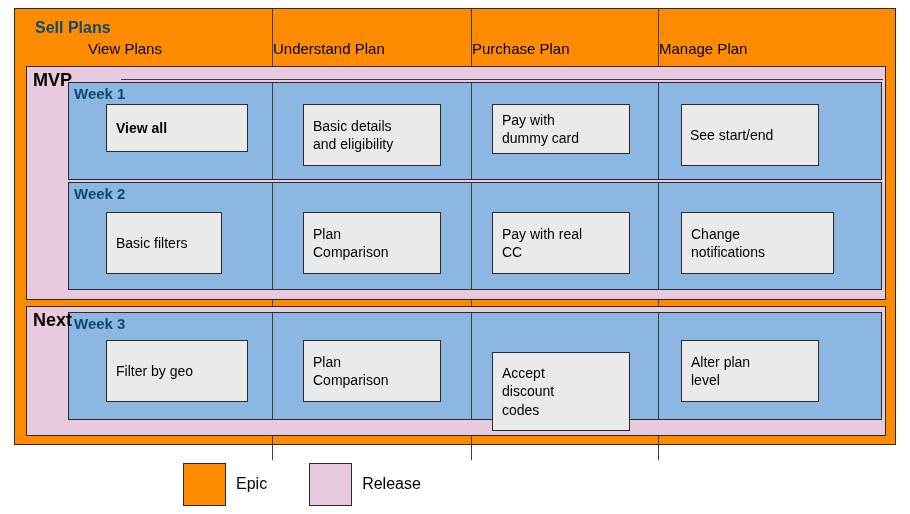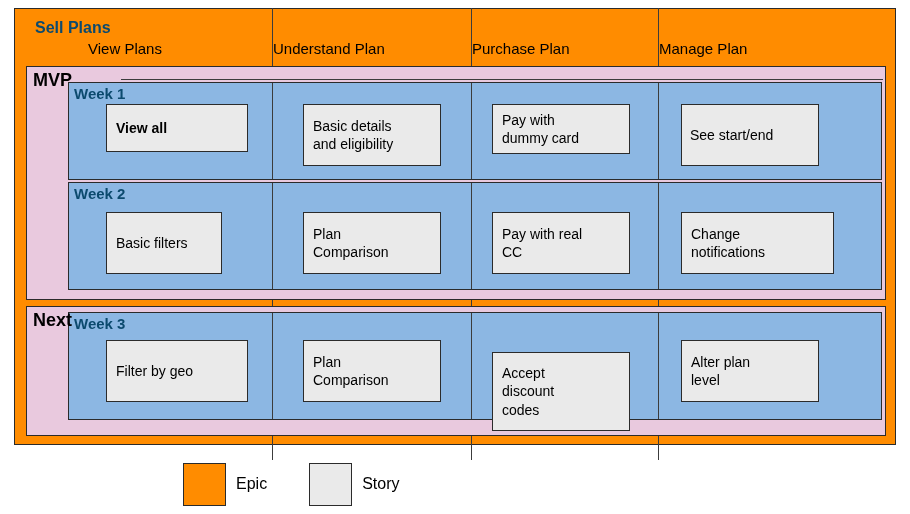--- a/index.html
+++ b/index.html
@@ -213,16 +213,16 @@
     <div class="story-card" style="left: 681px; top: 340px; width: 138px; height: 62px;">Alter plan
 level</div>
   </div>
 
 <div id="legend">
     <div class="legend-item">
       <div class="legend-swatch" style="background: rgb(255, 140, 0);"></div>
       <div class="legend-label">Epic</div>
     </div>
     <div class="legend-item">
-      <div class="legend-swatch" style="background: rgb(234, 234, 234);"></div>
-      <div class="legend-label">Story</div>
+      <div class="legend-swatch" style="background: rgb(233, 201, 222);"></div>
+      <div class="legend-label">Release</div>
     </div>
   </div>
 
 </body></html>

